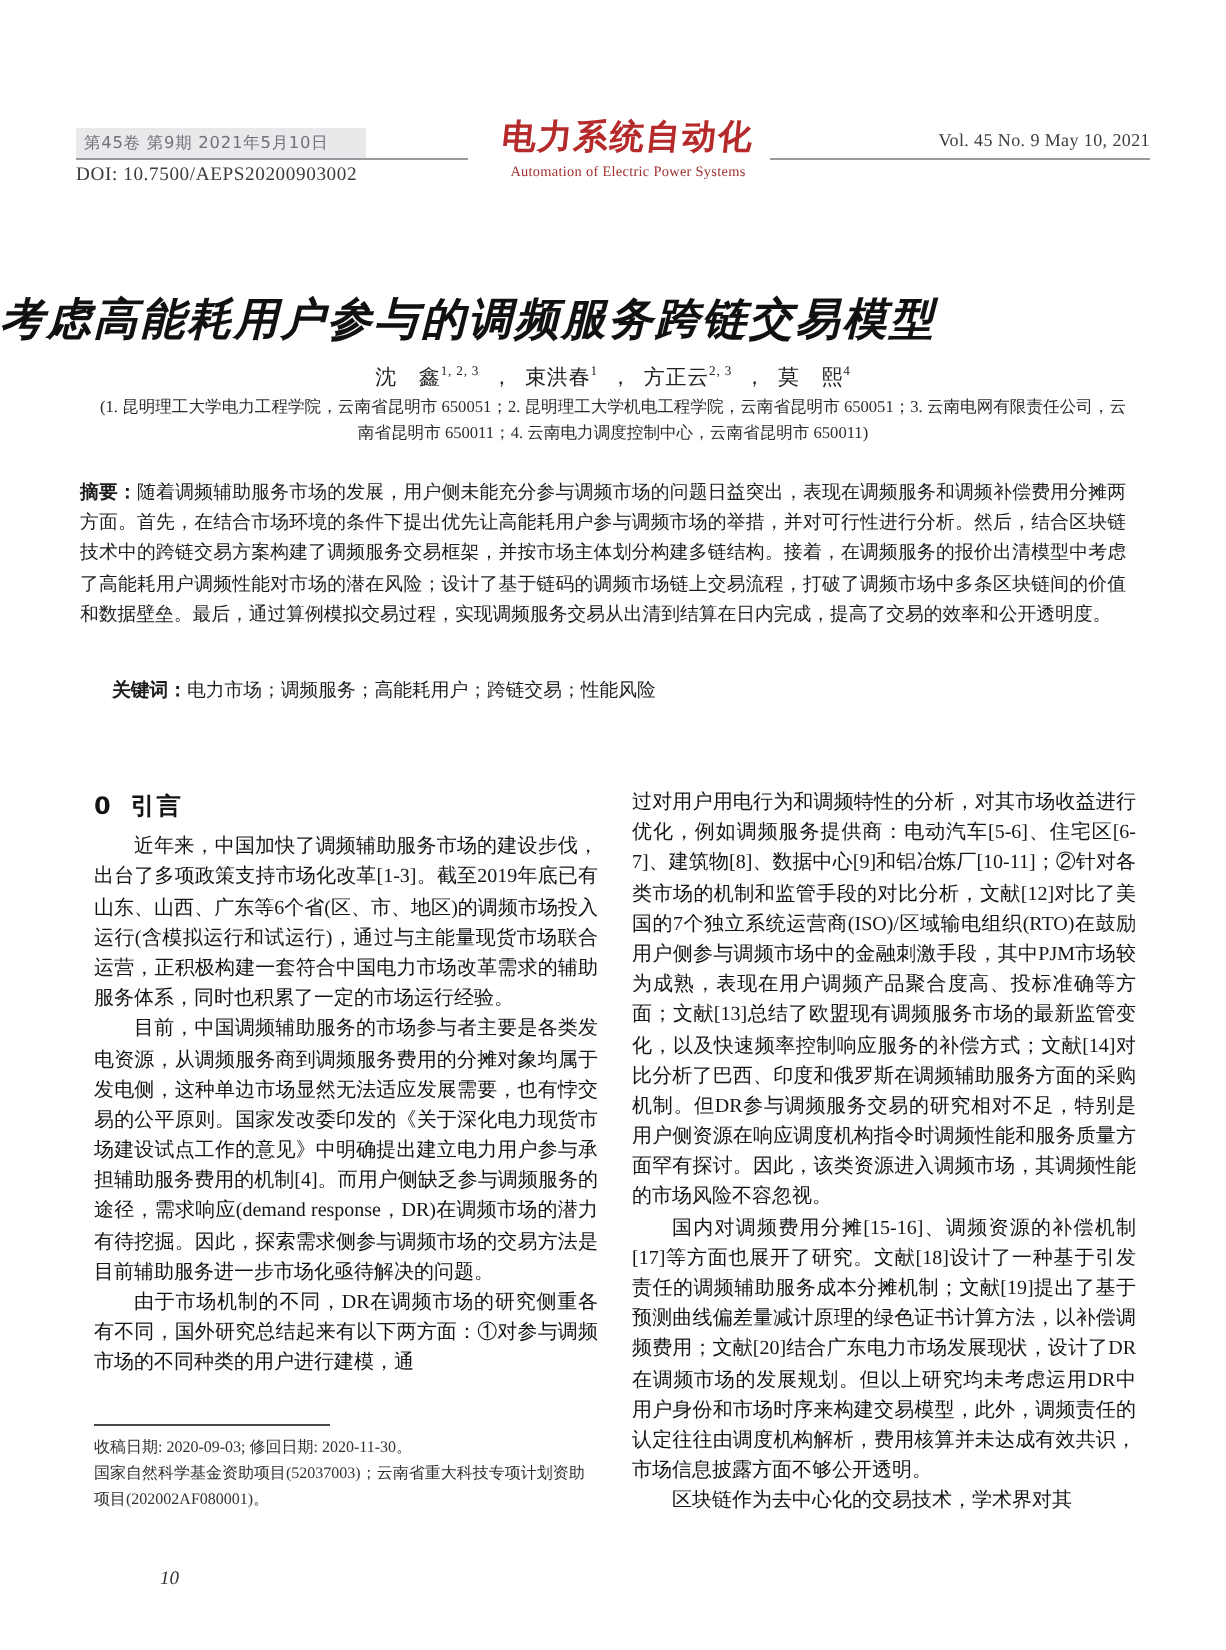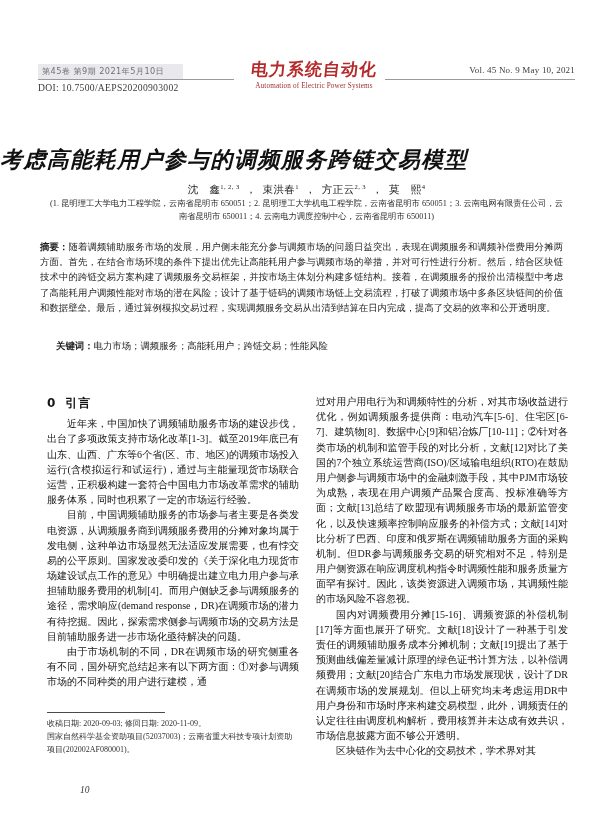--- a/index.html
+++ b/index.html
@@ -270,19 +270,19 @@
   </div>
 
   <div class="col col-right">
     <p class="para" style="text-indent:0">过对用户用电行为和调频特性的分析，对其市场收益进行优化，例如调频服务提供商：电动汽车[5-6]、住宅区[6-7]、建筑物[8]、数据中心[9]和铝冶炼厂[10-11]；②针对各类市场的机制和监管手段的对比分析，文献[12]对比了美国的7个独立系统运营商(ISO)/区域输电组织(RTO)在鼓励用户侧参与调频市场中的金融刺激手段，其中PJM市场较为成熟，表现在用户调频产品聚合度高、投标准确等方面；文献[13]总结了欧盟现有调频服务市场的最新监管变化，以及快速频率控制响应服务的补偿方式；文献[14]对比分析了巴西、印度和俄罗斯在调频辅助服务方面的采购机制。但DR参与调频服务交易的研究相对不足，特别是用户侧资源在响应调度机构指令时调频性能和服务质量方面罕有探讨。因此，该类资源进入调频市场，其调频性能的市场风险不容忽视。</p>
     <p class="para">国内对调频费用分摊[15-16]、调频资源的补偿机制[17]等方面也展开了研究。文献[18]设计了一种基于引发责任的调频辅助服务成本分摊机制；文献[19]提出了基于预测曲线偏差量减计原理的绿色证书计算方法，以补偿调频费用；文献[20]结合广东电力市场发展现状，设计了DR在调频市场的发展规划。但以上研究均未考虑运用DR中用户身份和市场时序来构建交易模型，此外，调频责任的认定往往由调度机构解析，费用核算并未达成有效共识，市场信息披露方面不够公开透明。</p>
     <p class="para">区块链作为去中心化的交易技术，学术界对其</p>
   </div>
 
   <div class="fn-rule"></div>
   <div class="footnote">
-    <div>收稿日期: 2020-09-03; 修回日期: 2020-11-09。</div>
+    <div>收稿日期: 2020-09-03; 修回日期: 2020-11-30。</div>
     <div>国家自然科学基金资助项目(52037003)；云南省重大科技专项计划资助项目(202002AF080001)。</div>
   </div>
 
   <div class="page-num">10</div>
 
 </div>
 
 </body></html>

